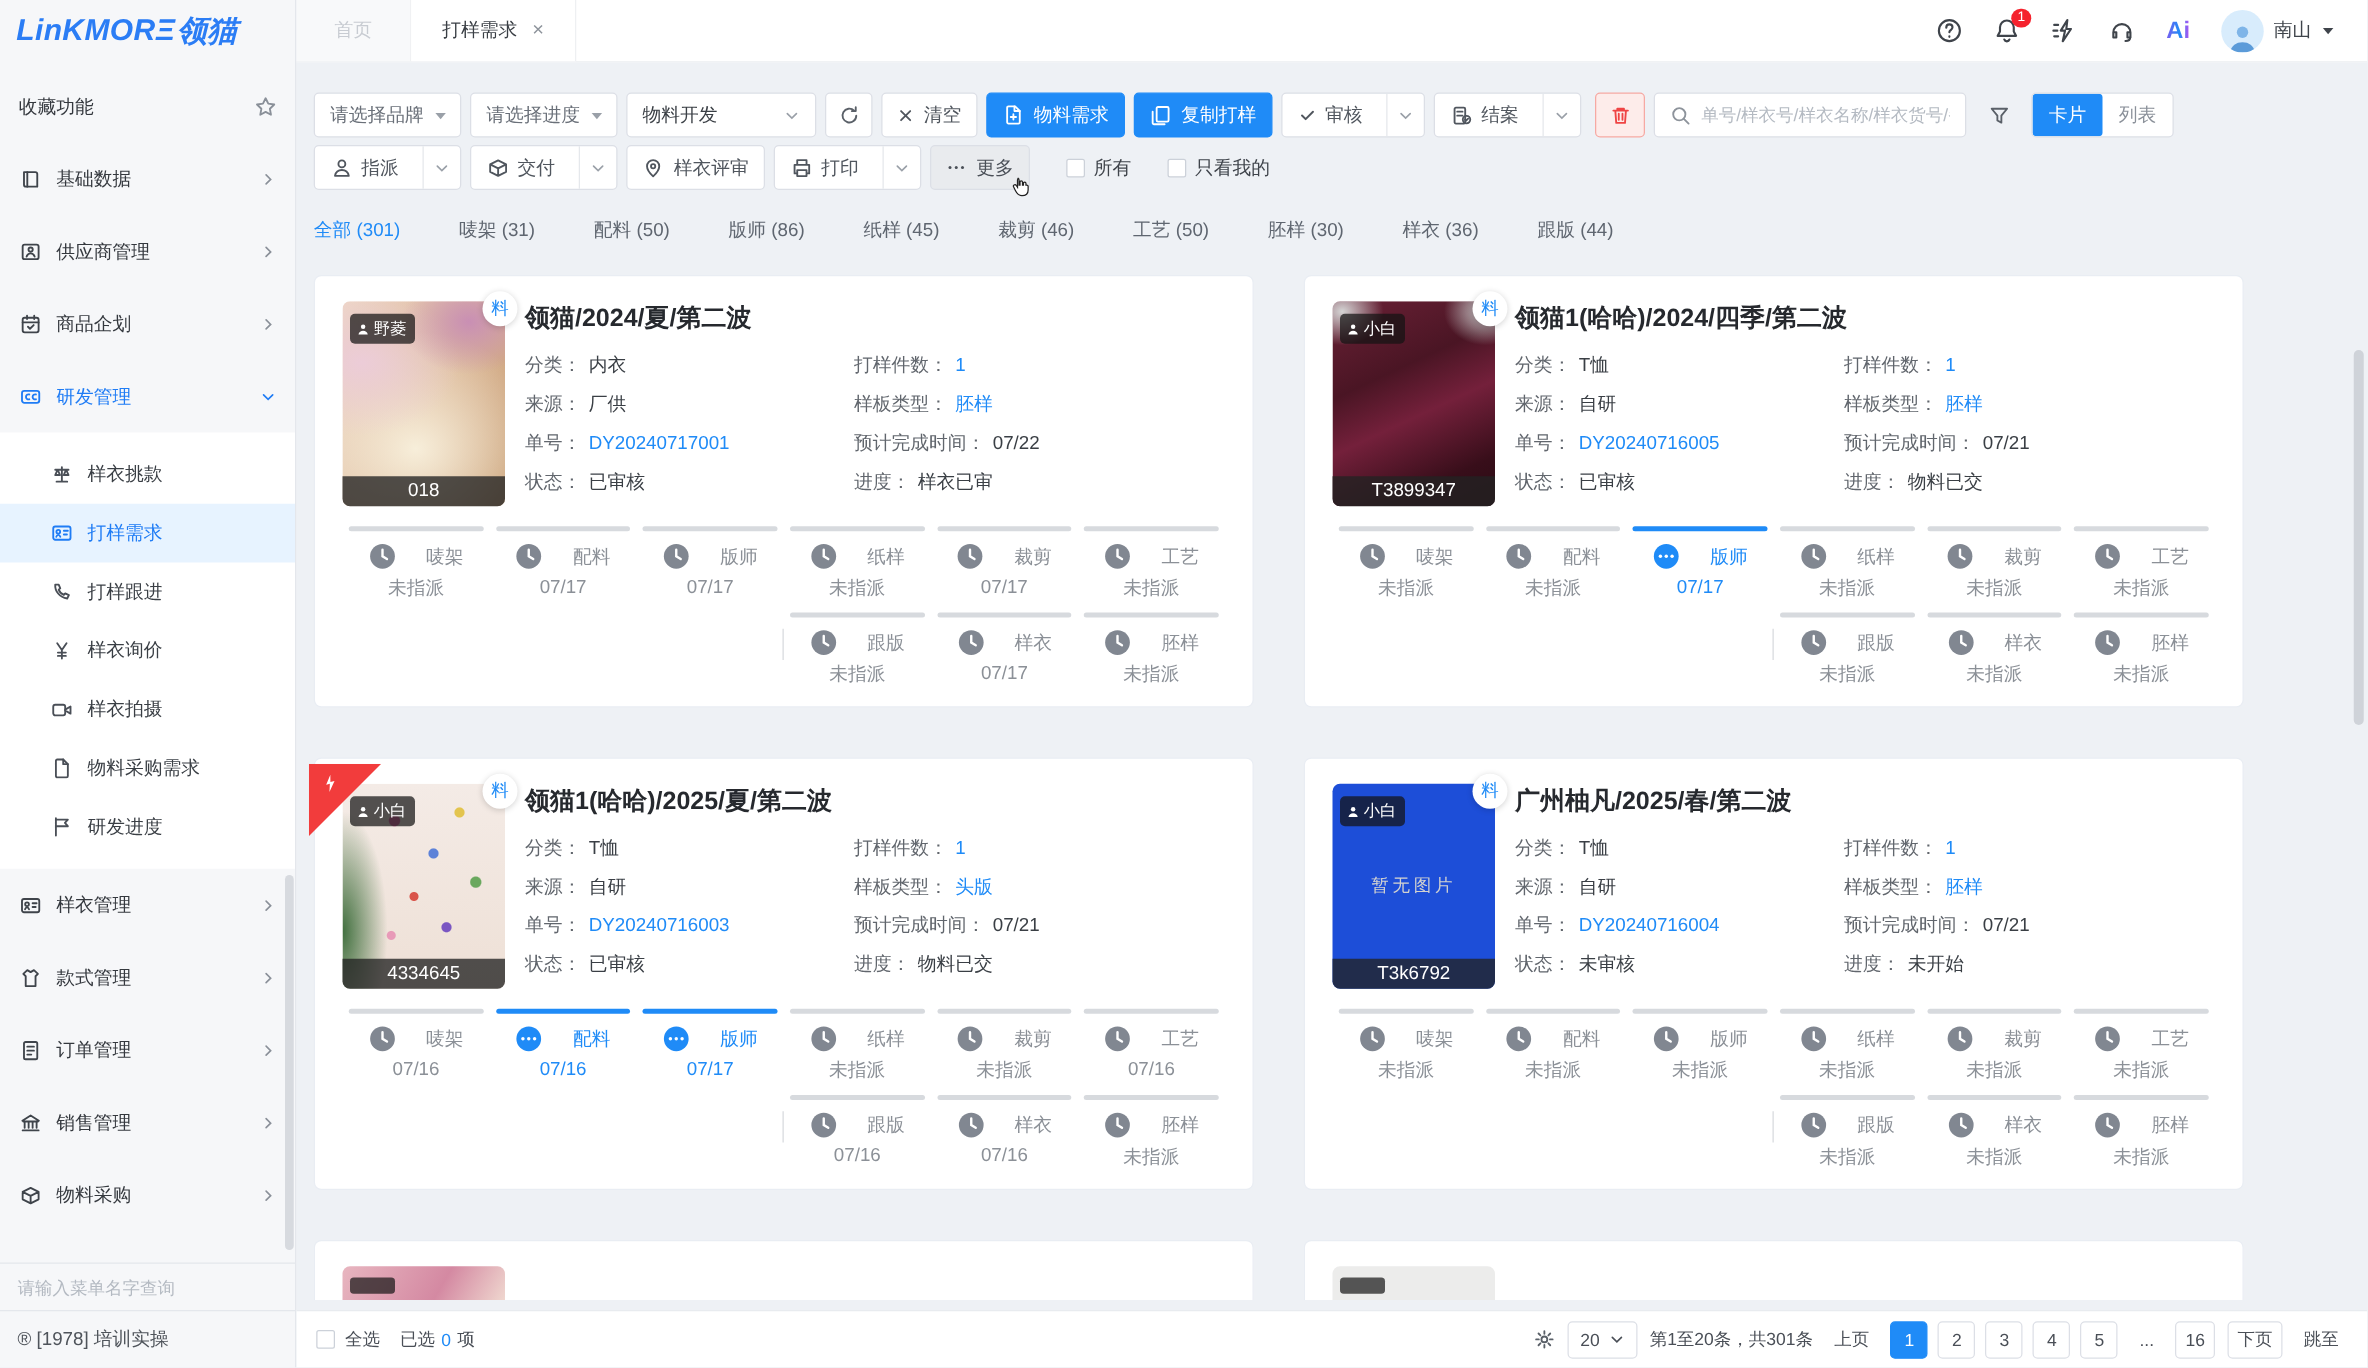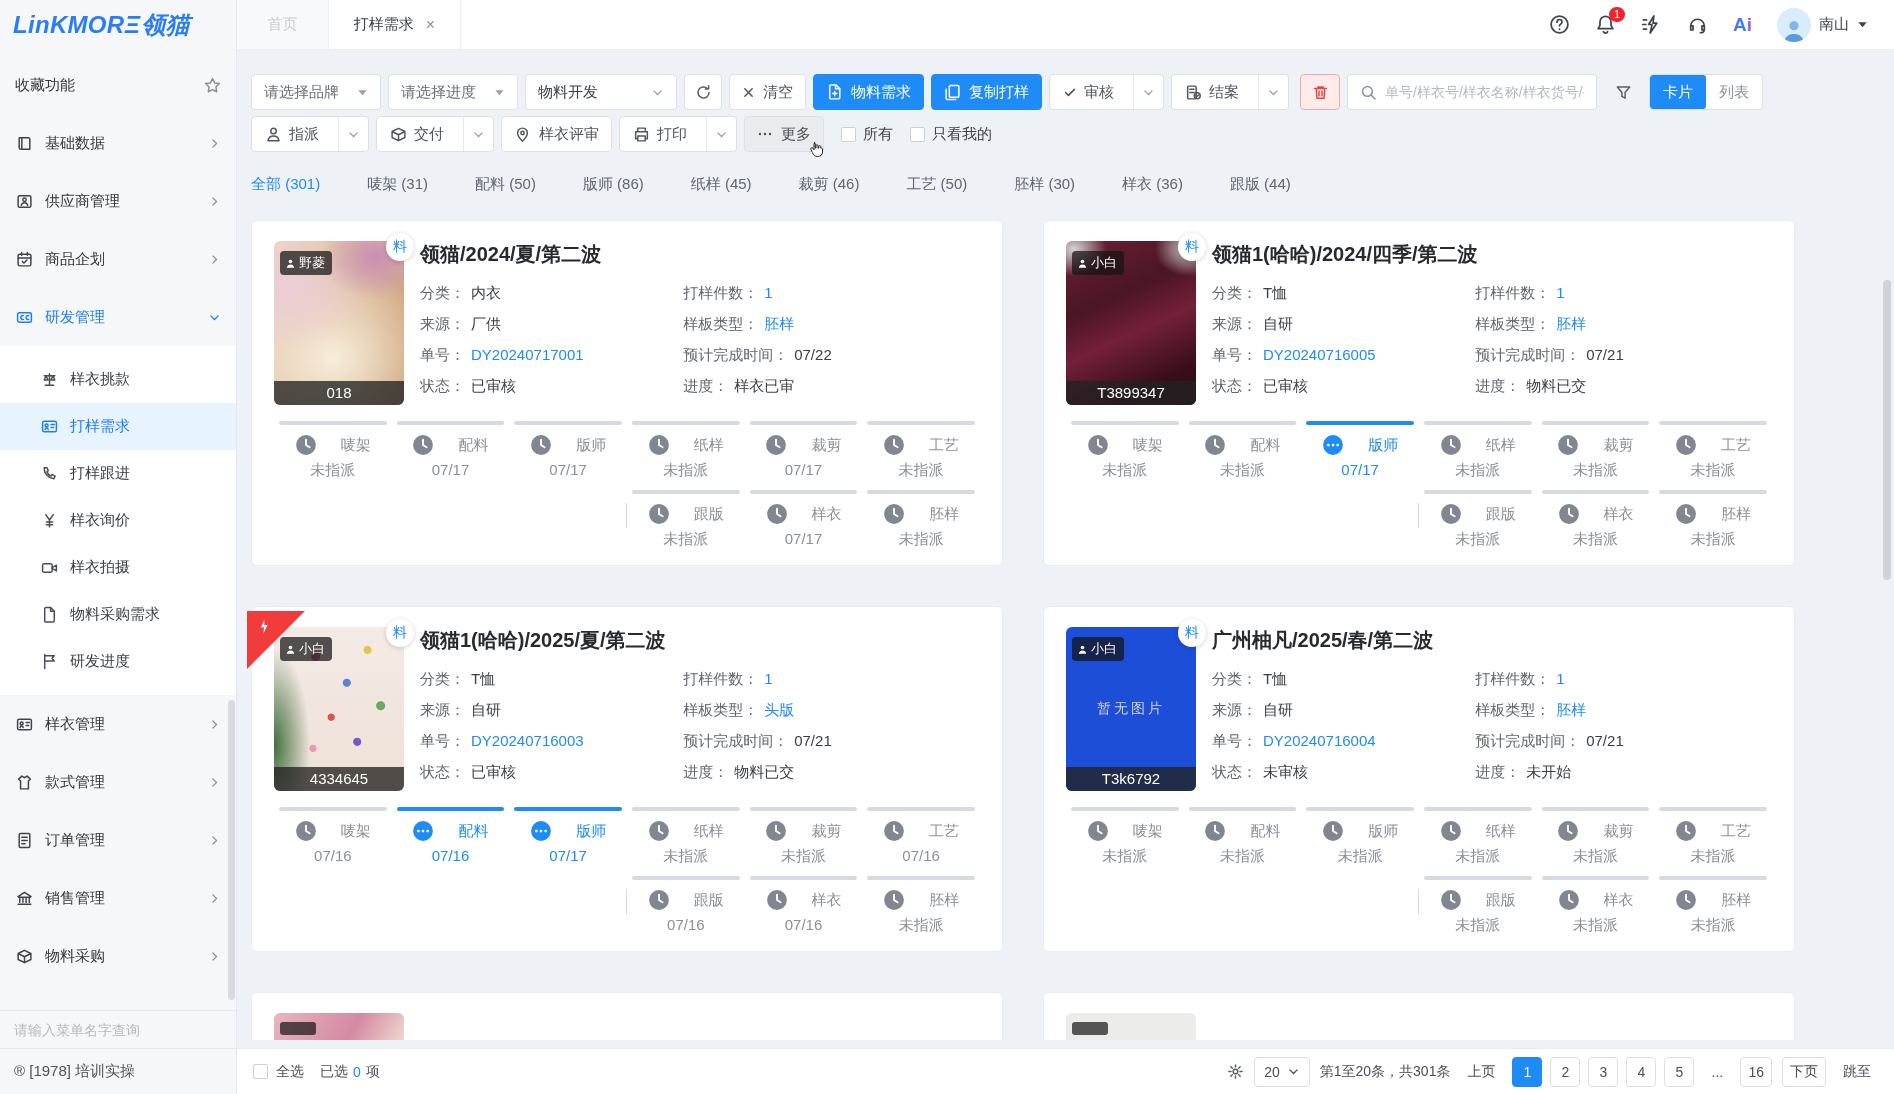--- a/index.html
+++ b/index.html
@@ -40,39 +40,39 @@
   .user { display:flex; align-items:center; gap:8px; cursor:pointer; font-size:15px; }
   .avatar { width:34px; height:34px; border-radius:50%; background:#d8ecfc; display:flex; align-items:flex-end; justify-content:center; overflow:hidden; }
 
   
   .main { position:absolute; left:237px; top:50px; right:0; bottom:0; }
   .filters { padding:24px 14px 0; }
   .frow { display:flex; align-items:center; gap:7px; margin-bottom:6px; }
   .ctl { height:36px; background:#fff; border:1px solid #dcdfe6; border-radius:4px; display:flex; align-items:center; padding:0 12px; gap:8px; font-size:15px; color:#50565e; cursor:pointer; white-space:nowrap; }
   .ctl .chev, .ctl .caret { color:#9aa0a8; }
   .sel { justify-content:space-between; }
-  .sel-brand,.sel-progress { width:130px; color:#6a7079; }
+  .sel-brand,.sel-progress { width:118px; color:#6a7079; }
   .sel-dev { width:152px; color:#3a3f45; }
   .btn-sq { width:38px; justify-content:center; color:#5a6068; padding:0; }
   .btn-primary { background:#1f8bf7; border-color:#1f8bf7; color:#fff; }
   .split { padding:0; }
   .split-main { display:flex; align-items:center; gap:7px; padding:0 11px 0 13px; height:100%; }
   .split-caret { border-left:1px solid #e5e8ec; width:30px; height:100%; display:flex; align-items:center; justify-content:center; color:#9aa0a8; }
   .btn-danger { width:40px; justify-content:center; padding:0; background:#fdecea; border-color:#f6a9a3; color:#ef4444; margin-left:4px; }
   .search-box { width:250px; gap:8px; cursor:text; color:#8d939b; }
   .search-box input { border:none; outline:none; flex:1; min-width:0; font-size:14px; font-family:inherit; color:#3a3f45; }
   .search-box input::placeholder { color:#b4bac2; }
   .btn-plain { border:none; background:transparent; }
   .view-toggle { border:1px solid #dcdfe6; border-radius:4px; overflow:hidden; display:flex; height:36px; background:#fff; }
   .vt { padding:0 13px; display:flex; align-items:center; font-size:15px; cursor:pointer; }
   .vt-card { background:#1f8bf7; color:#fff; border-radius:3px; }
   .vt-list { color:#8a9099; }
   .more-btn { background:#e9ebee; position:relative; color:#4a4f57; }
   .cursor-overlay { position:absolute; right:-4px; bottom:-8px; z-index:6; }
-  .chk { display:flex; align-items:center; gap:7px; font-size:15px; color:#3f444b; margin-left:10px; cursor:pointer; }
+  .chk { display:flex; align-items:center; gap:7px; font-size:15px; color:#3f444b; margin-left:22px; cursor:pointer; }
   .checkbox { width:15px; height:15px; border:1px solid #ccd1d9; border-radius:2px; background:#fff; flex:none; }
 
   
   .ftabs { display:flex; gap:47px; padding:17px 14px 0; font-size:15px; color:#5f6670; }
   .ftab { cursor:pointer; white-space:nowrap; }
   .ftab.active { color:#1f8bf7; }
 
   
   .grid { padding:0 14px; margin-top:26px; display:grid; grid-template-columns:752px 752px; column-gap:40px; row-gap:40px; }
   .card { background:#fff; border:1px solid #e9edf3; border-radius:6px; padding:20px 22px 16px; position:relative; }

